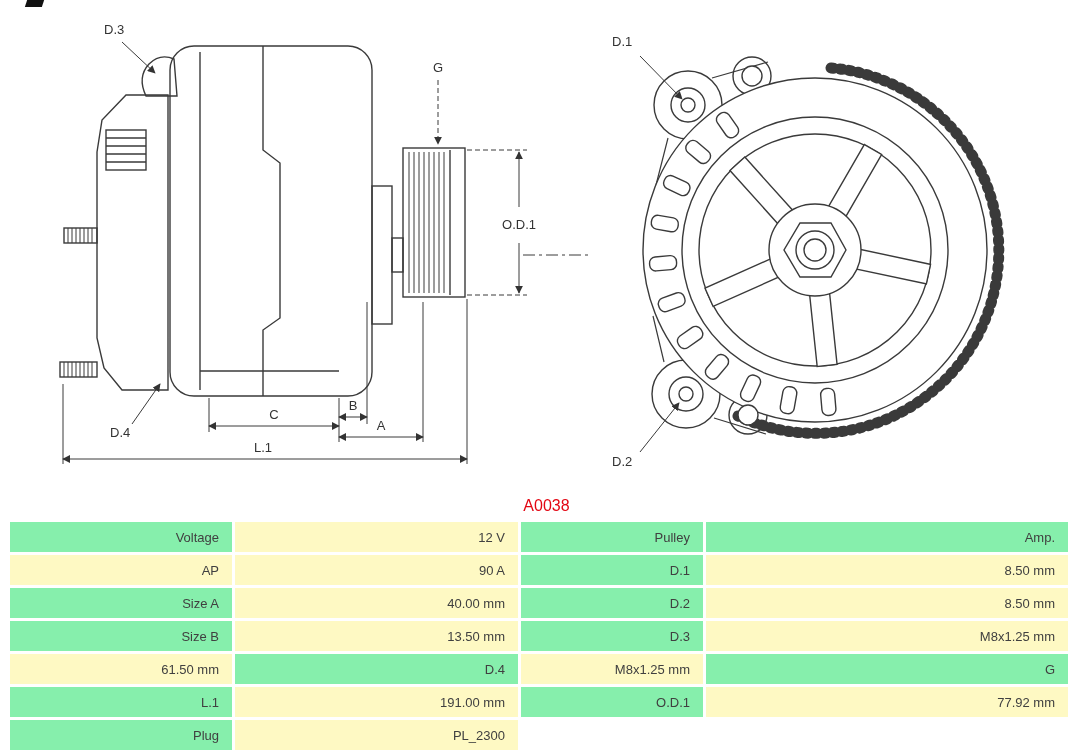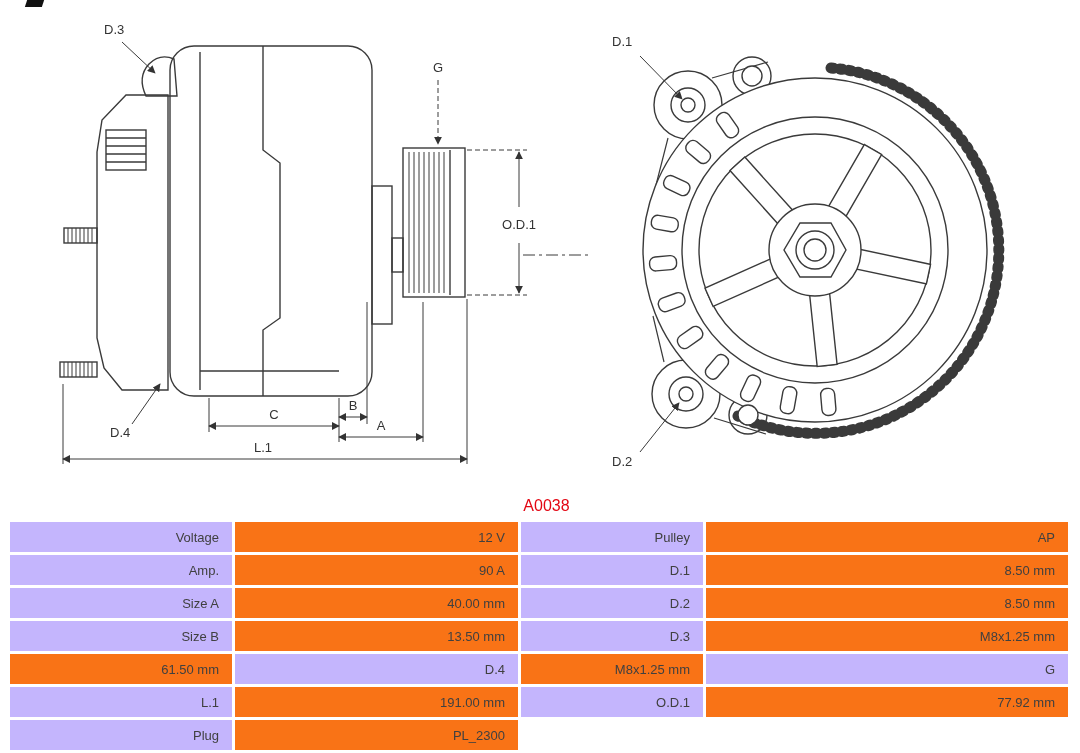--- a/index.html
+++ b/index.html
@@ -3,22 +3,22 @@
 <meta charset="utf-8">
 <style>
   * { box-sizing: border-box; }
   html,body { margin:0; padding:0; background:#fff; width:1080px; font-family:"Liberation Sans",sans-serif; }
   .page { width:1080px; height:753px; position:relative; overflow:hidden; }
   .corner-artifact { position:absolute; left:26px; top:0; width:17px; height:7px; background:#111; transform:skewX(-18deg); }
   svg text { font-family:"Liberation Sans",sans-serif; font-size:13px; fill:#333; }
   .part-number { color:#e30613; font-size:16px; font-weight:400; margin:3px 0 7px 13px;text-align:center; }
   .spec-table { display:grid; grid-template-columns:222px 283px 182px 362px; gap:3px; margin:0 10px; font-size:13px; color:#404040; }
   .cell { height:30px; display:flex; align-items:center; justify-content:flex-end; padding-right:13px; }
-  .lbl { background:#c4b5fd; }
-  .val { background:#f97316;padding-left:39px; }
+  .lbl { background:#86efac; }
+  .val { background:#fef9c3;padding-left:39px; }
 </style>
 </head>
 <body>
 
 <div class="page">
 
   <div class="corner-artifact"></div>
 
   <svg width="1080" height="490" viewBox="0 0 1080 490">
     <defs>
@@ -137,23 +137,23 @@
     </g>
   </svg>
 
   <div class="part-number">A0038</div>
 
   <div class="spec-table">
 
     <div class="cell lbl">Voltage</div>
     <div class="cell val">12 V</div>
     <div class="cell lbl">Pulley</div>
+    <div class="cell lbl">Amp.</div>
+
     <div class="cell val">AP</div>
-
-    <div class="cell lbl">Amp.</div>
     <div class="cell val">90 A</div>
     <div class="cell lbl">D.1</div>
     <div class="cell val">8.50 mm</div>
 
     <div class="cell lbl">Size A</div>
     <div class="cell val">40.00 mm</div>
     <div class="cell lbl">D.2</div>
     <div class="cell val">8.50 mm</div>
 
     <div class="cell lbl">Size B</div>

